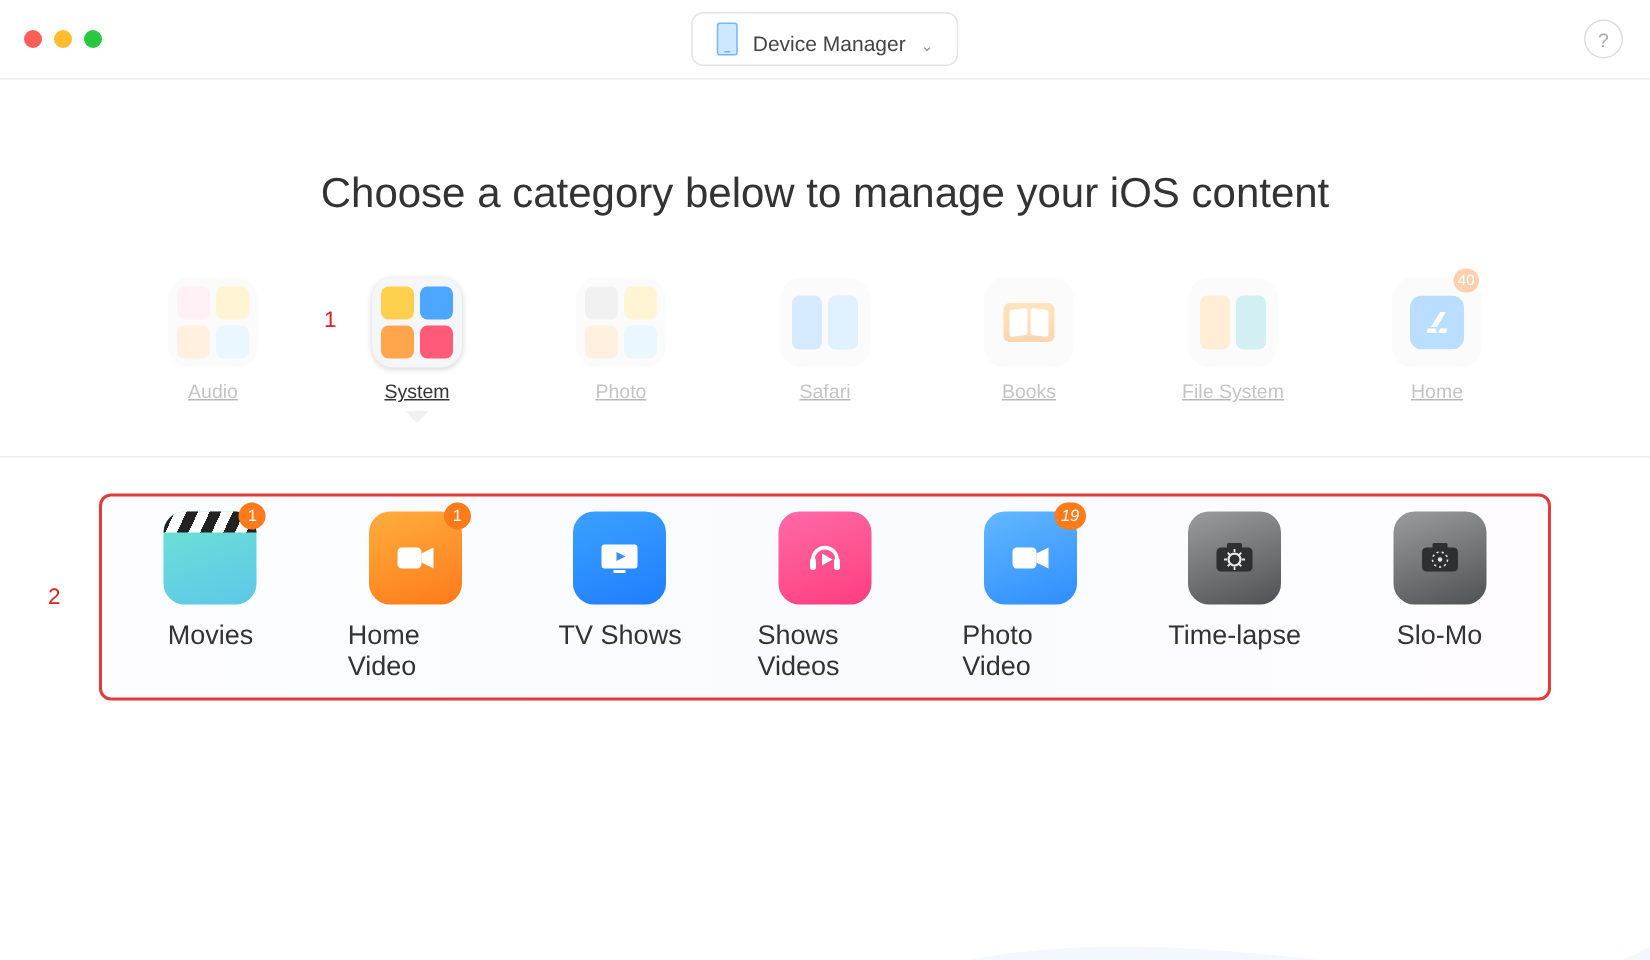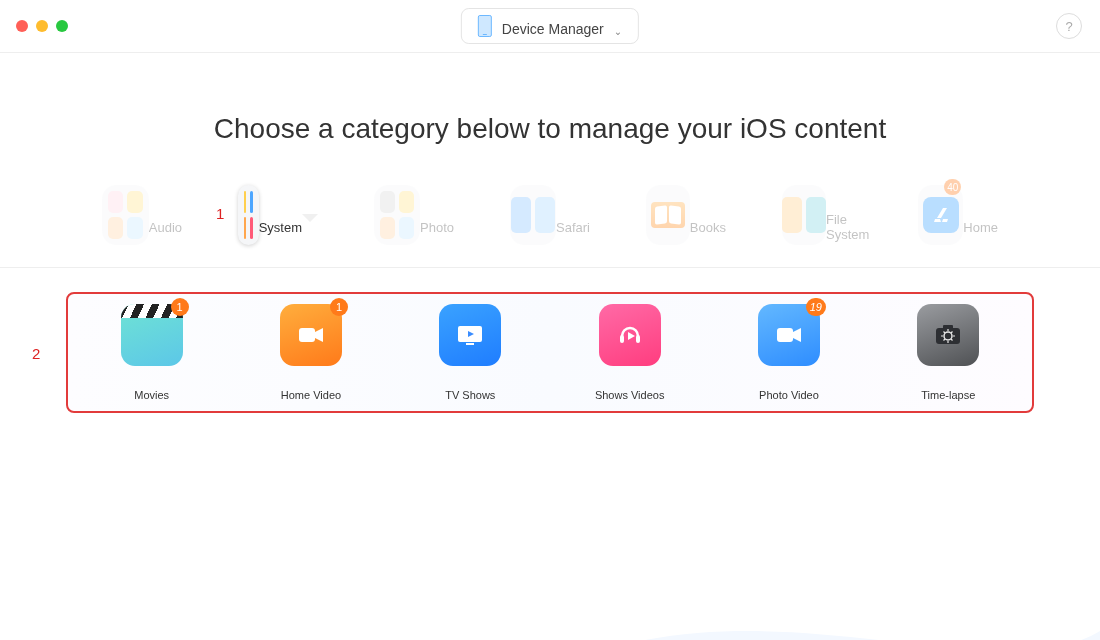--- a/index.html
+++ b/index.html
@@ -14,45 +14,45 @@
   .tabbtn{display:flex;align-items:flex-end;gap:10px;border:1px solid #e4e4e4;border-radius:8px;padding:6px 16px;background:#fff;cursor:pointer;font-size:14px;color:#444;}
   .phone-glyph{width:12px;height:20px;border:1px solid #6db8ff;border-radius:2px;background:#cfe8ff;position:relative;}
   .phone-glyph::after{content:"";position:absolute;bottom:1px;left:50%;transform:translateX(-50%);width:4px;height:1px;background:#6db8ff;}
   .chev{font-size:10px;color:#888;}
   .helpbtn{position:absolute;right:18px;width:24px;height:24px;border:1px solid #ddd;border-radius:50%;display:flex;align-items:center;justify-content:center;font-size:13px;color:#aaa;cursor:pointer;background:#fff;}
   
   .main{height:calc(640px - 52px);position:relative;}
   .heading{text-align:center;font-size:28px;font-weight:400;color:#333;margin:60px 0 40px;}
   
   .catrow{display:flex;justify-content:center;gap:56px;}
-  .cat{display:flex;flex-direction:row;align-items:center;width:80px;cursor:pointer;position:relative;}
+  .cat{display:flex;flex-direction:column;align-items:center;width:80px;cursor:pointer;position:relative;text-decoration:underline;}
   .cat .tile{width:60px;height:60px;border-radius:14px;background:#f5f6f8;display:grid;grid-template-columns:1fr 1fr;grid-template-rows:1fr 1fr;gap:4px;padding:6px;box-sizing:border-box;position:relative;}
   .cat .tile .mini{border-radius:5px;}
   .cat.faded{opacity:0.35;}
-  .cat .label{margin-top:24px;font-size:13px;color:#555;}
+  .cat .label{margin-top:8px;font-size:13px;color:#555;}
   .cat.active .tile{box-shadow:0 1px 4px rgba(0,0,0,0.18);}
   .cat.active .label{color:#333;}
   .arrow-down{width:0;height:0;border-left:8px solid transparent;border-right:8px solid transparent;border-top:8px solid #f0f0f0;margin-top:6px;}
   .step-badge{position:absolute;left:-22px;top:20px;color:#d22;font-size:15px;font-weight:500;}
   .cat .count-badge{position:absolute;top:-6px;right:2px;background:#ff7a1a;color:#fff;font-size:10px;min-width:16px;height:16px;border-radius:8px;display:flex;align-items:center;justify-content:center;padding:0 3px;box-sizing:border-box;}
   
   .tile.single{display:flex;align-items:center;justify-content:center;padding:0;}
   .books-ico{width:34px;height:26px;background:linear-gradient(#ffb24d,#ff8a1a);border-radius:4px;position:relative;}
   .books-ico::before,.books-ico::after{content:"";position:absolute;top:4px;width:12px;height:18px;background:#fff;border-radius:2px;}
   .books-ico::before{left:4px;transform:skewY(-6deg);}
   .books-ico::after{right:4px;transform:skewY(6deg);}
   .apps-ico{width:36px;height:36px;position:relative;}
   .apps-ico svg{width:36px;height:36px;}
   
   .subwrap{margin:24px 66px 0;border:2px solid #e23b3b;border-radius:8px;padding:10px 4px 10px 4px;position:relative;background:linear-gradient(90deg,#fdfdff,#f9fbff,#fefcff);}
   .subwrap .step{position:absolute;left:-36px;top:50%;transform:translateY(-50%);color:#d22;font-size:15px;font-weight:500;}
   .subrow{display:flex;justify-content:space-around;}
   .sub{display:flex;flex-direction:column;align-items:center;width:90px;cursor:pointer;position:relative;}
   .sub .icon{width:62px;height:62px;border-radius:14px;display:flex;align-items:center;justify-content:center;position:relative;}
-  .sub .lbl{margin-top:23px;font-size:11px;color:#333;}
+  .sub .lbl{margin-top:10px;font-size:18px;color:#333;}
   .sub .badge{position:absolute;top:-6px;right:-6px;background:#ff7a1a;color:#fff;font-size:11px;min-width:18px;height:18px;border-radius:9px;display:flex;align-items:center;justify-content:center;padding:0 4px;box-sizing:border-box;font-weight:500;}
   
   .bg-movies{background:linear-gradient(160deg,#6fe3d4,#5cc7e8);}
   .bg-home{background:linear-gradient(160deg,#ffae3d,#ff7a1a);}
   .bg-tv{background:linear-gradient(160deg,#3aa2ff,#1f7dff);}
   .bg-music{background:linear-gradient(160deg,#ff6aa6,#ff3d7f);}
   .bg-photo{background:linear-gradient(160deg,#63b8ff,#2e8dff);font-style:italic;}
   .bg-dark{background:linear-gradient(160deg,#9a9ca0,#4f5154);}
   
   .clap{position:absolute;top:0;left:0;right:0;height:14px;background:#222;border-top-left-radius:14px;border-top-right-radius:14px;background:repeating-linear-gradient(115deg,#222 0 7px,#fff 7px 14px);}
@@ -223,20 +223,31 @@
                 <line x1="12.5" y1="13.5" x2="14" y2="15"></line>
                 <line x1="20" y1="21" x2="21.5" y2="22.5"></line>
                 <line x1="21.5" y1="13.5" x2="20" y2="15"></line>
                 <line x1="14" y1="21" x2="12.5" y2="22.5"></line>
               </g>
               <rect x="12" y="7" width="10" height="4" rx="1" fill="#2d2f33"></rect>
             </svg>
           </div>
           <div class="lbl">Time-lapse</div>
         </div>
+        <div class="sub">
+          <div class="icon bg-dark">
+            <svg viewBox="0 0 34 34">
+              <rect x="5" y="10" width="24" height="16" rx="3" fill="#2d2f33"></rect>
+              <circle cx="17" cy="18" r="5" fill="none" stroke="#e8e8e8" stroke-width="1" stroke-dasharray="1.5 2"></circle>
+              <circle cx="17" cy="18" r="1.5" fill="#e8e8e8"></circle>
+              <rect x="12" y="7" width="10" height="4" rx="1" fill="#2d2f33"></rect>
+            </svg>
+          </div>
+          <div class="lbl">Slo-Mo</div>
+        </div>
       </div>
   </div>
 
   <div class="wave">
     <svg viewBox="0 0 1100 120" preserveAspectRatio="none">
       <path d="M0,80 C200,20 400,140 600,70 C800,10 1000,110 1100,50 L1100,120 L0,120 Z" fill="#f3f8ff"></path>
       <path d="M0,95 C250,40 450,150 700,80 C900,30 1050,100 1100,70 L1100,120 L0,120 Z" fill="#eaf3ff" opacity="0.8"></path>
     </svg>
   </div>
 </div>

